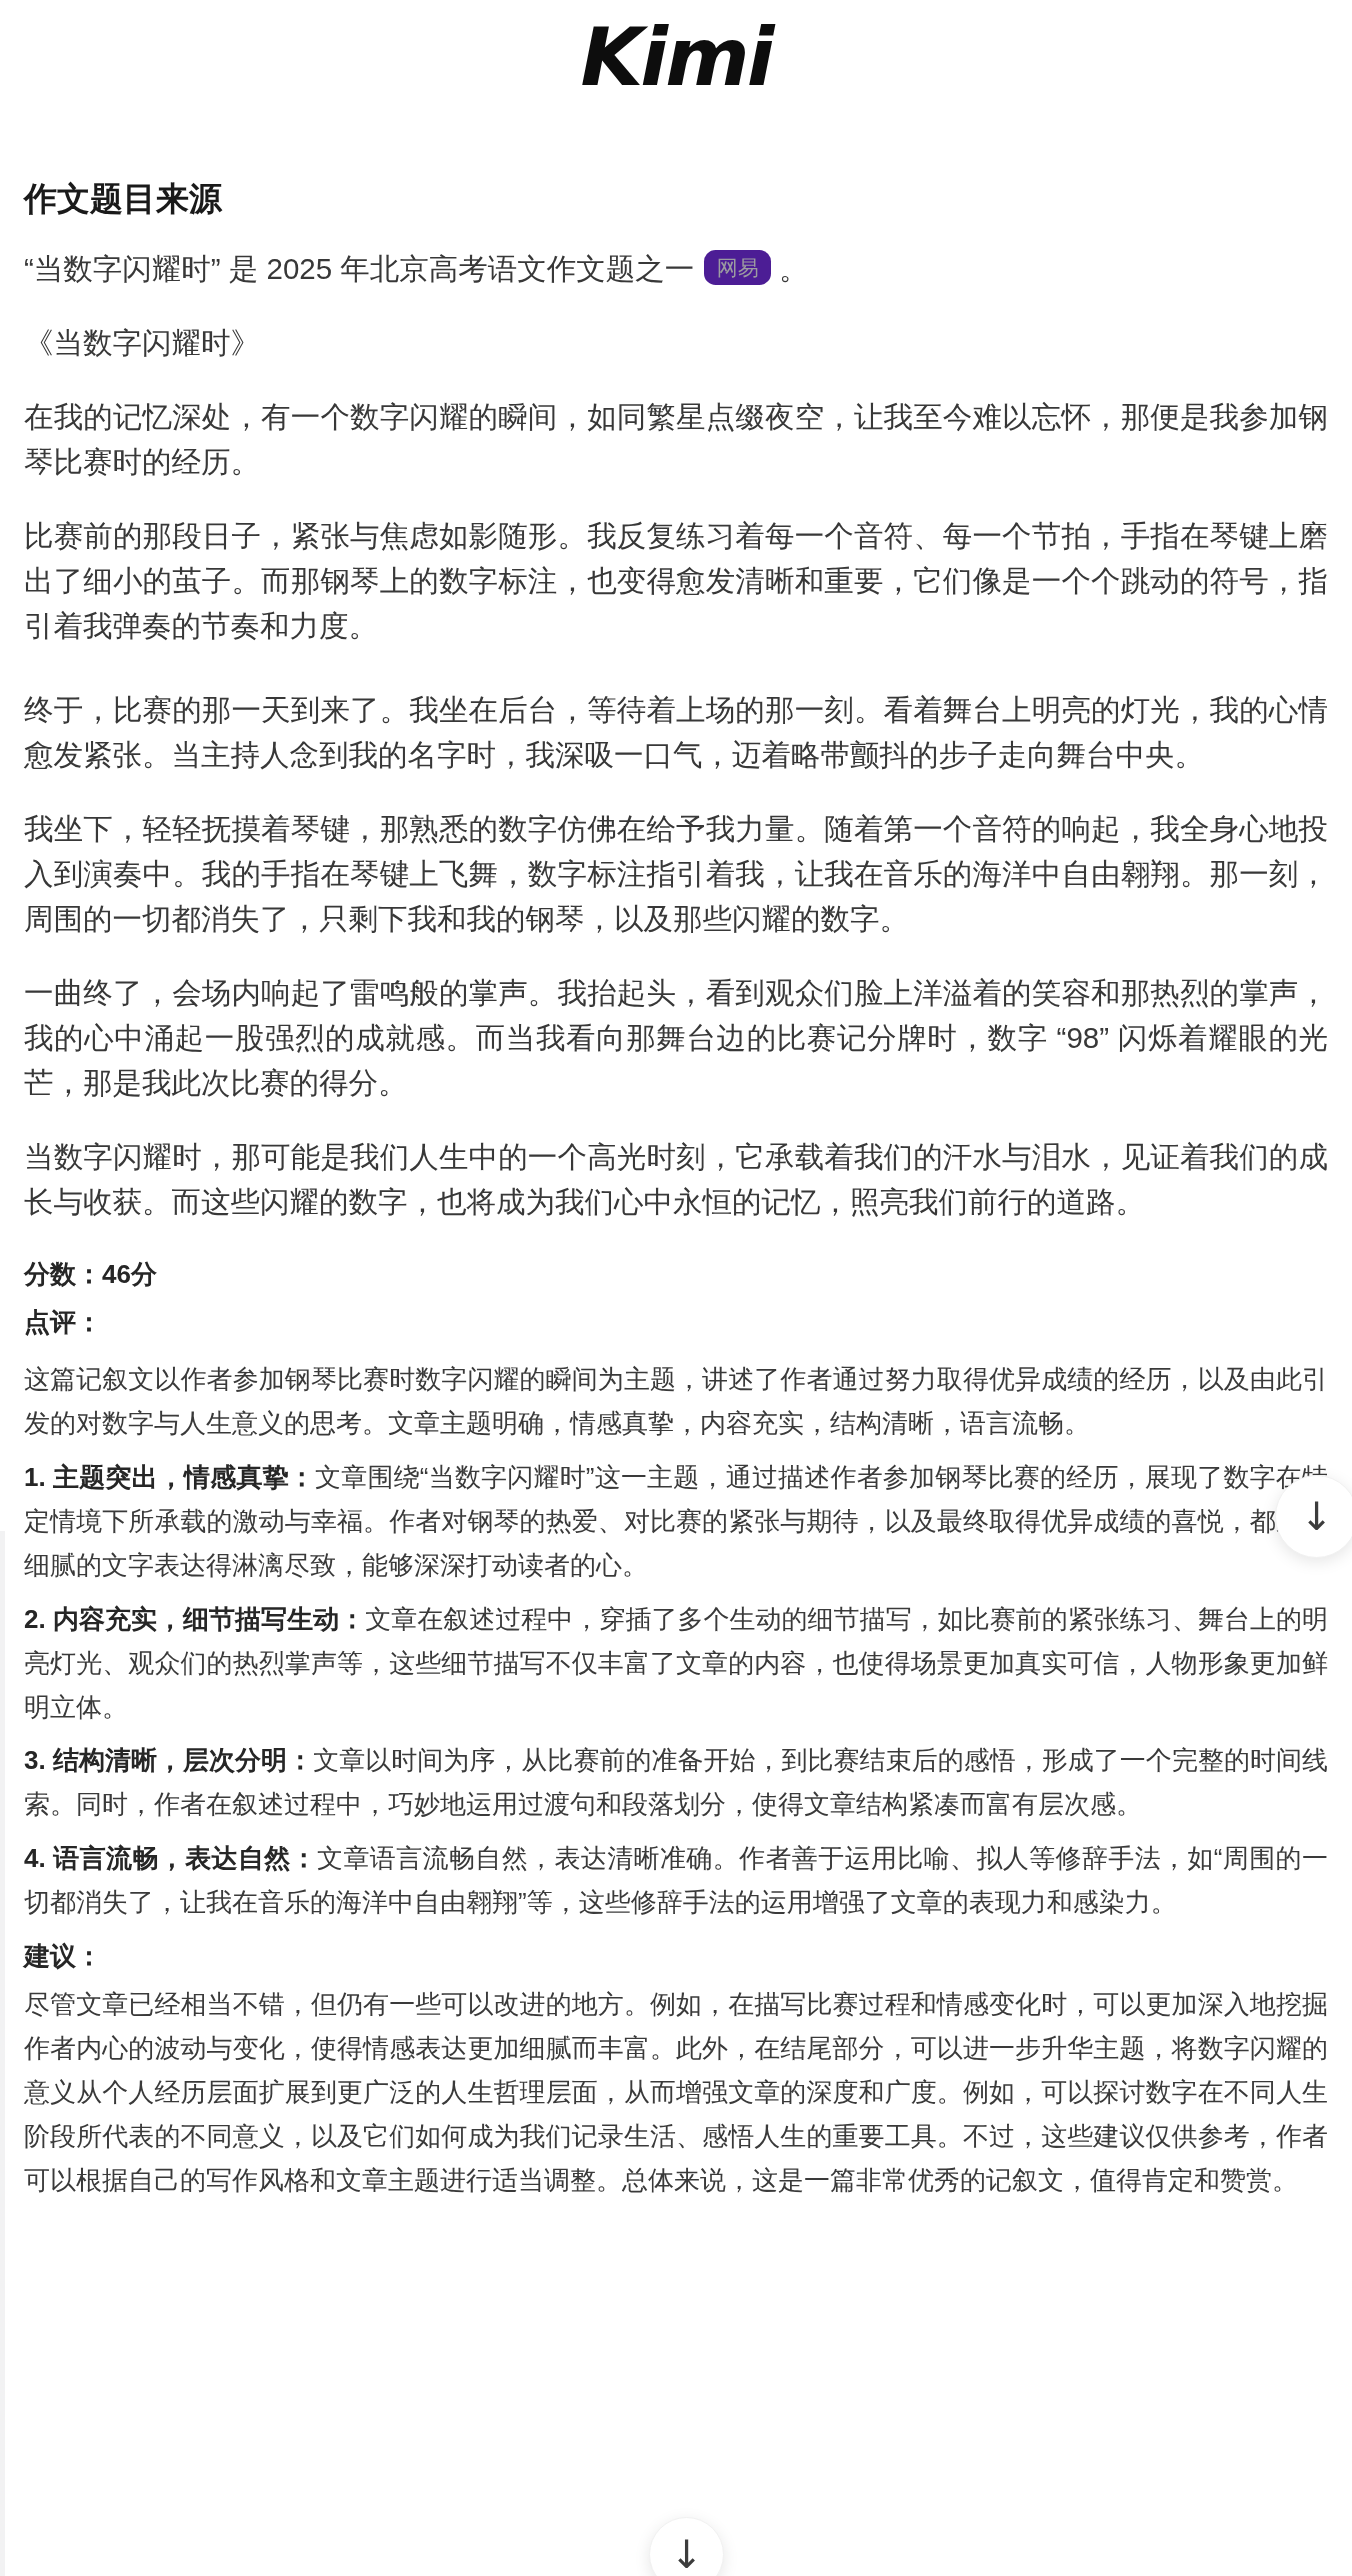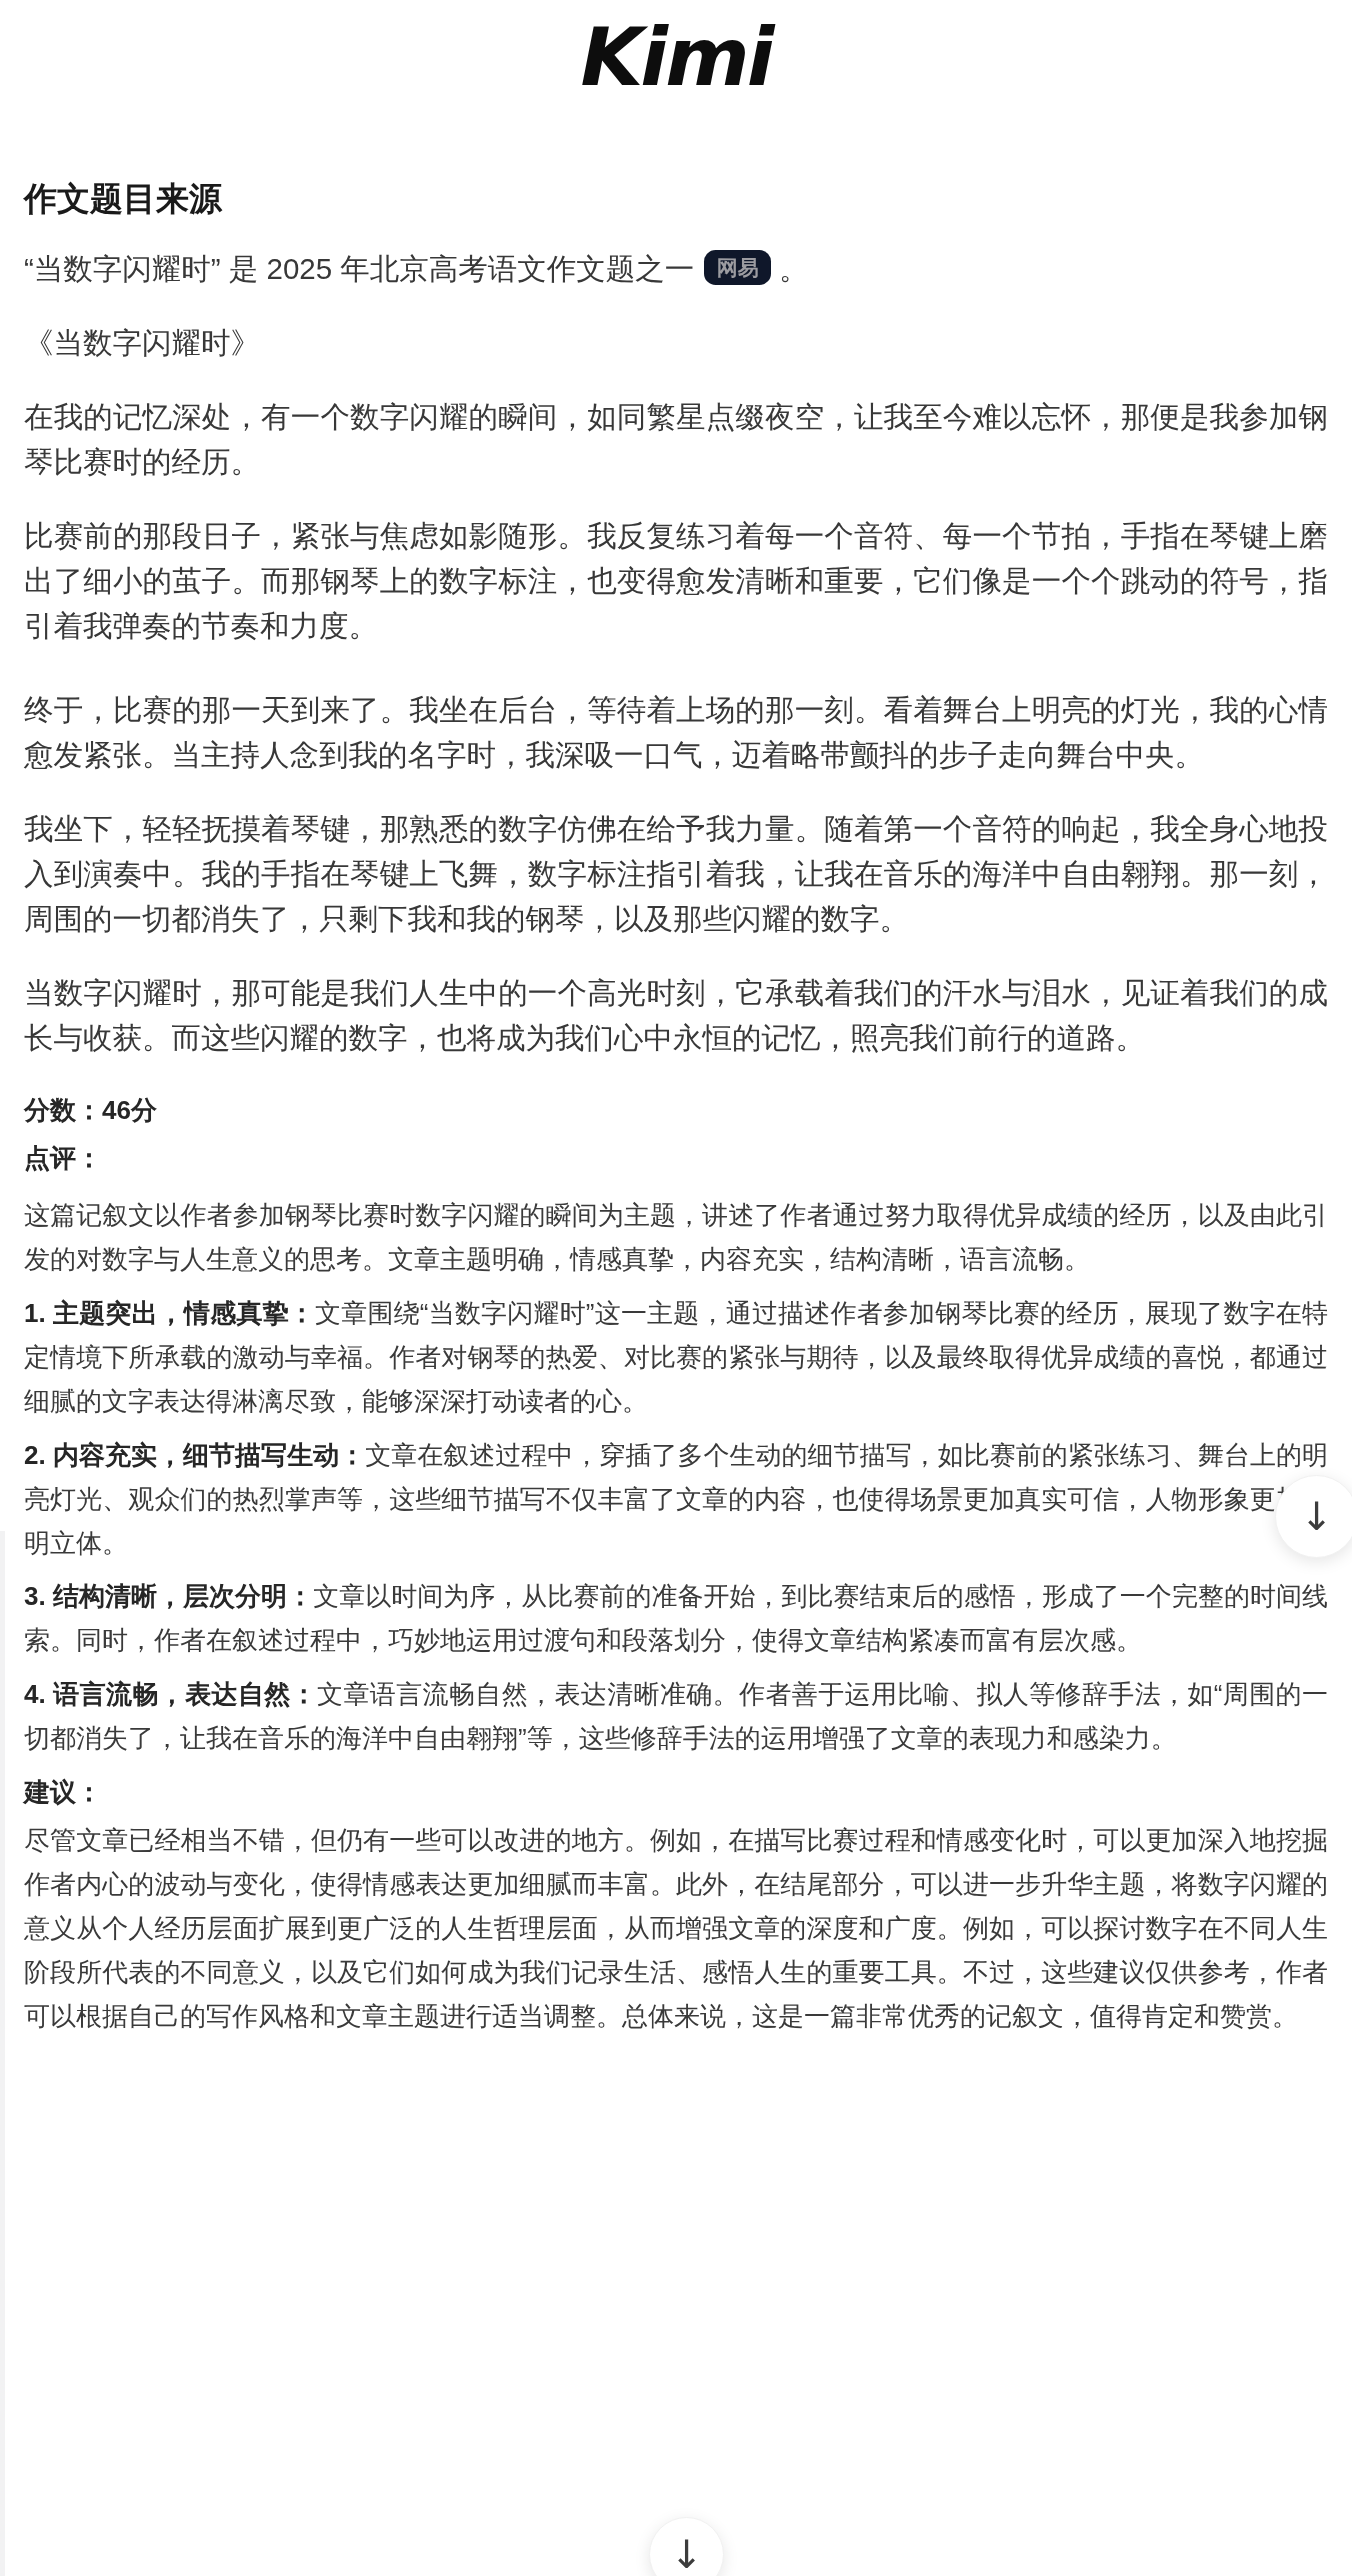--- a/index.html
+++ b/index.html
@@ -42,30 +42,29 @@
     line-height: 45px;
     margin: 29px 0 0 0;
     text-align: justify;
     color: #383838;
   }
   p.source-line { margin-top: 25px; }
   p.p3 { margin-top: 39px; }
 
   .badge {
     display: inline-block;
-    background: #0f172a;
+    background: #4c1d95;
     color: #9c9ca1;
     border-radius: 11.6px;
     padding: 2.9px 12.6px;
     font-size: 21px;
     line-height: 29px;
     vertical-align: 3.9px;
     margin: 0 7.7px 0 9.7px;
     cursor: pointer;
-    font-weight: bold;
   }
 
   
   .rv { font-size: 26px; line-height: 44px; color: #3a3a3a; }
   p.score-line { margin-top: 28px; font-weight: 700; color: #262626; }
   p.review-head { margin-top: 3.9px; font-weight: 700; color: #262626; }
   p.rv-intro { margin-top: 13.5px; }
   p.rv-item { margin-top: 9.7px; }
   .rv-item b, .rv b { font-weight: 700; color: #262626; }
   p.sg-head { margin-top: 9.7px; font-weight: 700; color: #262626; }
@@ -113,20 +112,21 @@
 
   <p class="source-line"><span>“当数字闪耀时” 是 2025 年北京高考语文作文题之一</span><span class="badge">网易</span><span>。</span></p>
 
 
   <p class="essay-title">《当数字闪耀时》</p>
 
   <p class="p1">在我的记忆深处，有一个数字闪耀的瞬间，如同繁星点缀夜空，让我至今难以忘怀，那便是我参加钢琴比赛时的经历。</p>
   <p class="p2">比赛前的那段日子，紧张与焦虑如影随形。我反复练习着每一个音符、每一个节拍，手指在琴键上磨出了细小的茧子。而那钢琴上的数字标注，也变得愈发清晰和重要，它们像是一个个跳动的符号，指引着我弹奏的节奏和力度。</p>
   <p class="p3">终于，比赛的那一天到来了。我坐在后台，等待着上场的那一刻。看着舞台上明亮的灯光，我的心情愈发紧张。当主持人念到我的名字时，我深吸一口气，迈着略带颤抖的步子走向舞台中央。</p>
   <p class="p4">我坐下，轻轻抚摸着琴键，那熟悉的数字仿佛在给予我力量。随着第一个音符的响起，我全身心地投入到演奏中。我的手指在琴键上飞舞，数字标注指引着我，让我在音乐的海洋中自由翱翔。那一刻，周围的一切都消失了，只剩下我和我的钢琴，以及那些闪耀的数字。</p>
+  <p class="p5">一曲终了，会场内响起了雷鸣般的掌声。我抬起头，看到观众们脸上洋溢着的笑容和那热烈的掌声，我的心中涌起一股强烈的成就感。而当我看向那舞台边的比赛记分牌时，数字 “98” 闪烁着耀眼的光芒，那是我此次比赛的得分。</p>
   <p class="p7">当数字闪耀时，那可能是我们人生中的一个高光时刻，它承载着我们的汗水与泪水，见证着我们的成长与收获。而这些闪耀的数字，也将成为我们心中永恒的记忆，照亮我们前行的道路。</p>
 
   <p class="rv score-line"><span>分数：</span><span>46分</span></p>
 
   <p class="rv review-head">点评：</p>
 
   <p class="rv rv-intro">这篇记叙文以作者参加钢琴比赛时数字闪耀的瞬间为主题，讲述了作者通过努力取得优异成绩的经历，以及由此引发的对数字与人生意义的思考。文章主题明确，情感真挚，内容充实，结构清晰，语言流畅。</p>
 
   <p class="rv rv-item"><b>1. 主题突出，情感真挚：</b><span>文章围绕“当数字闪耀时”这一主题，通过描述作者参加钢琴比赛的经历，展现了数字在特定情境下所承载的激动与幸福。作者对钢琴的热爱、对比赛的紧张与期待，以及最终取得优异成绩的喜悦，都通过细腻的文字表达得淋漓尽致，能够深深打动读者的心。</span></p>
 

